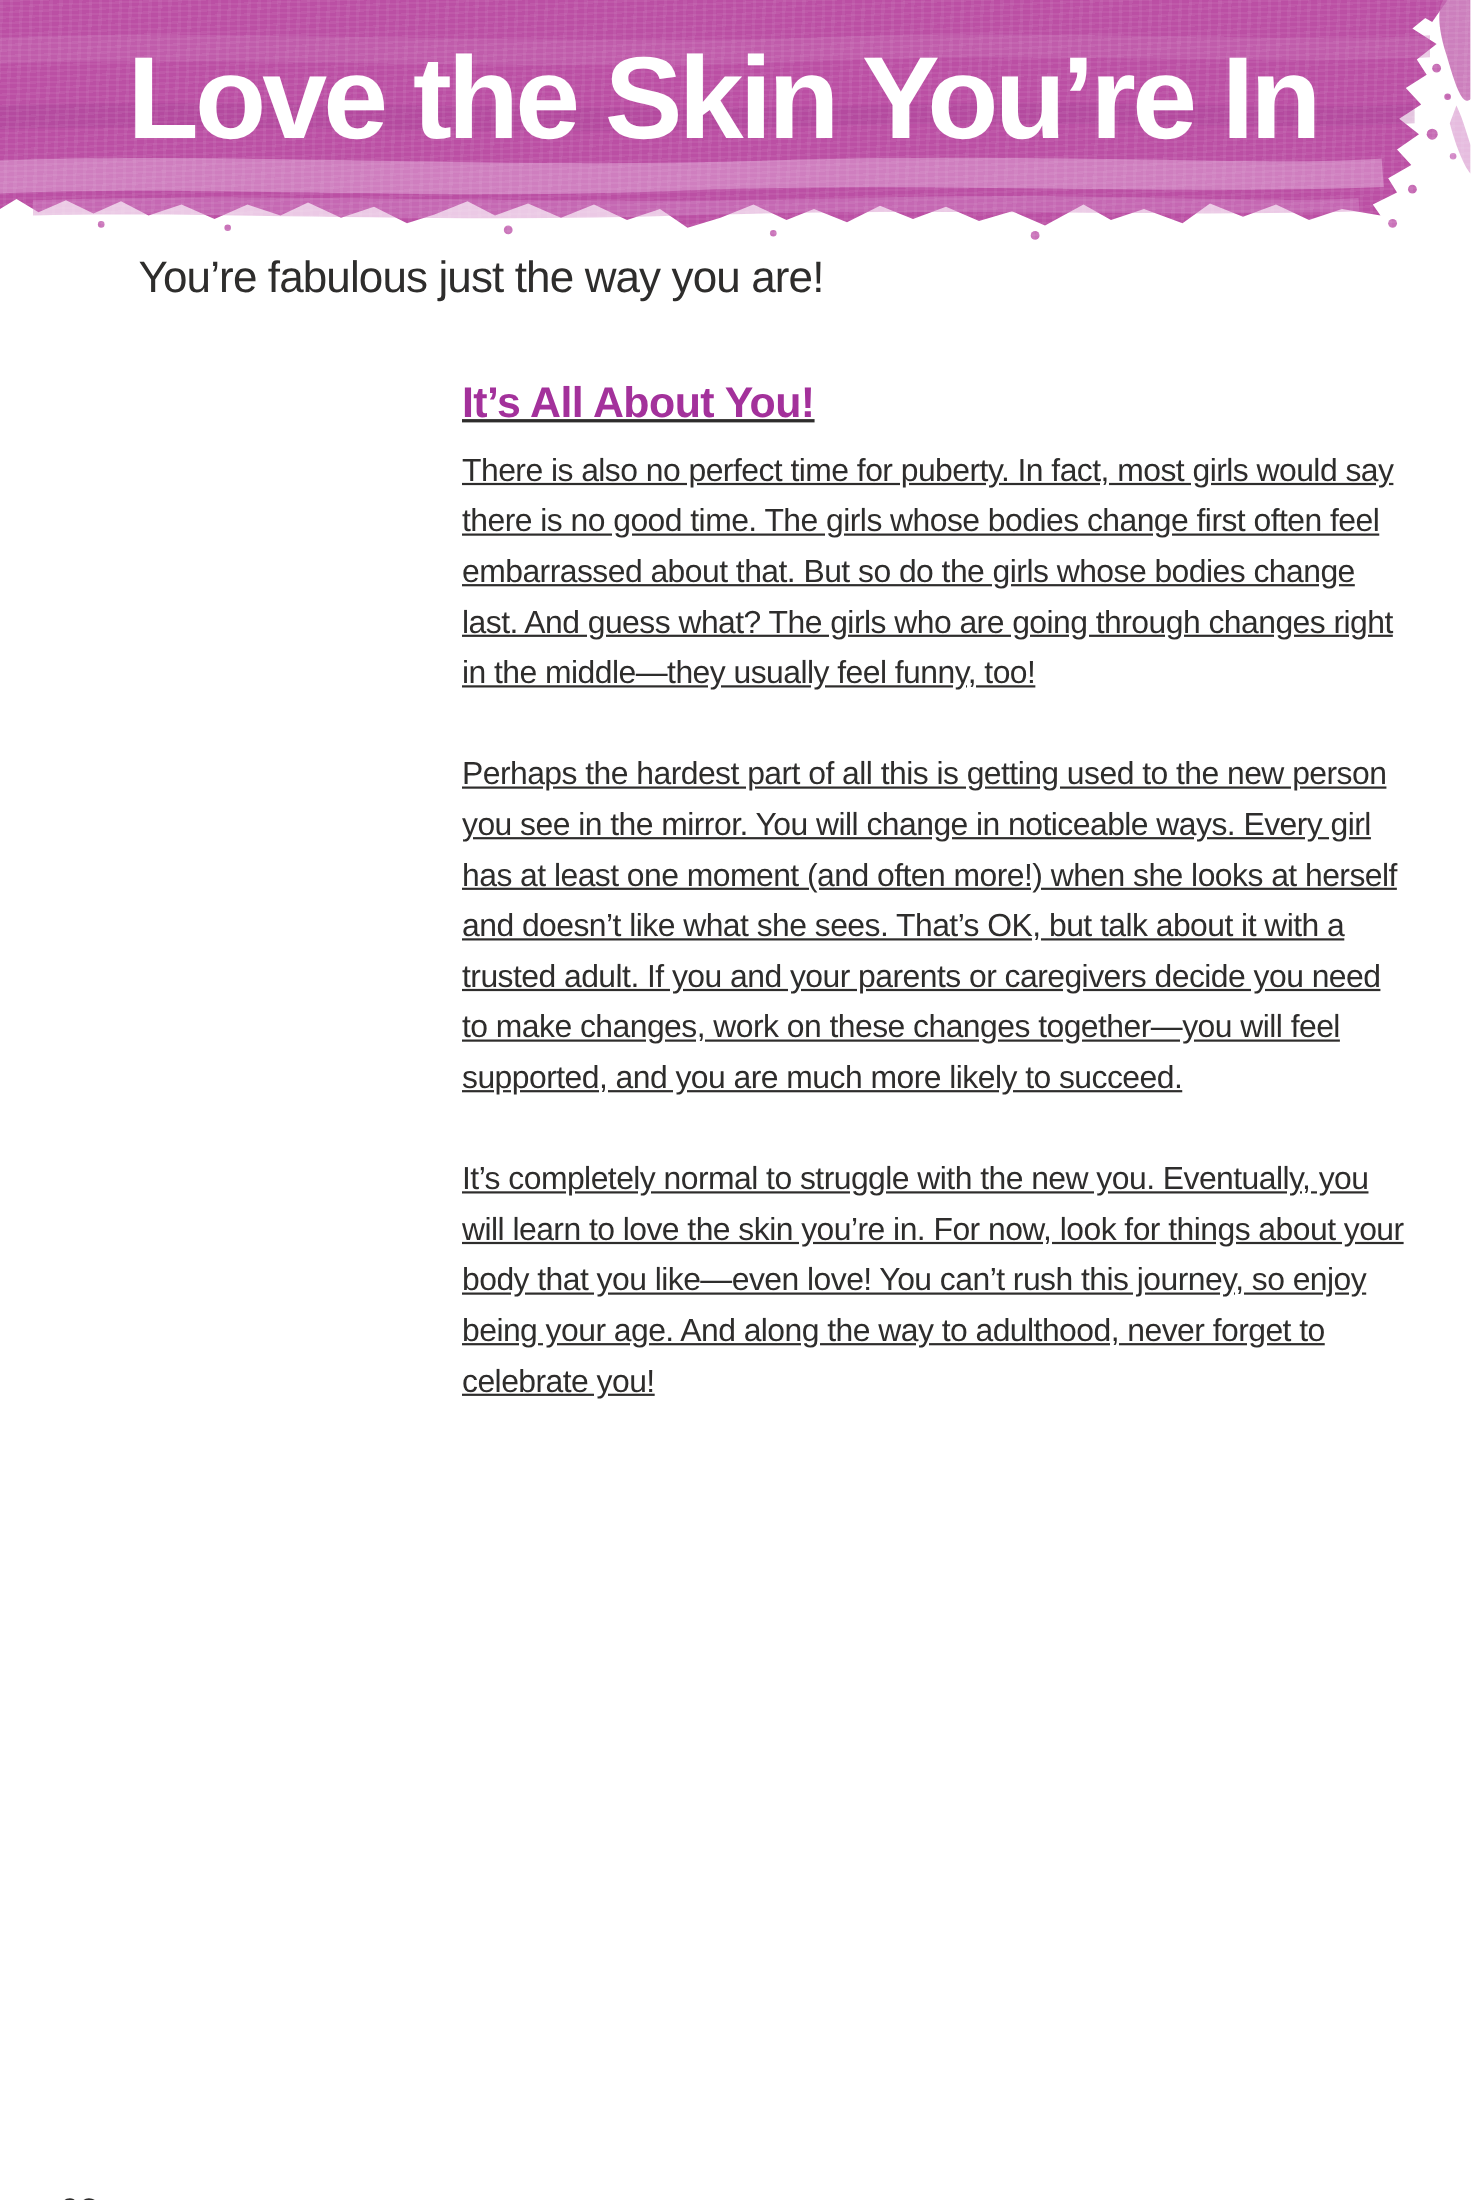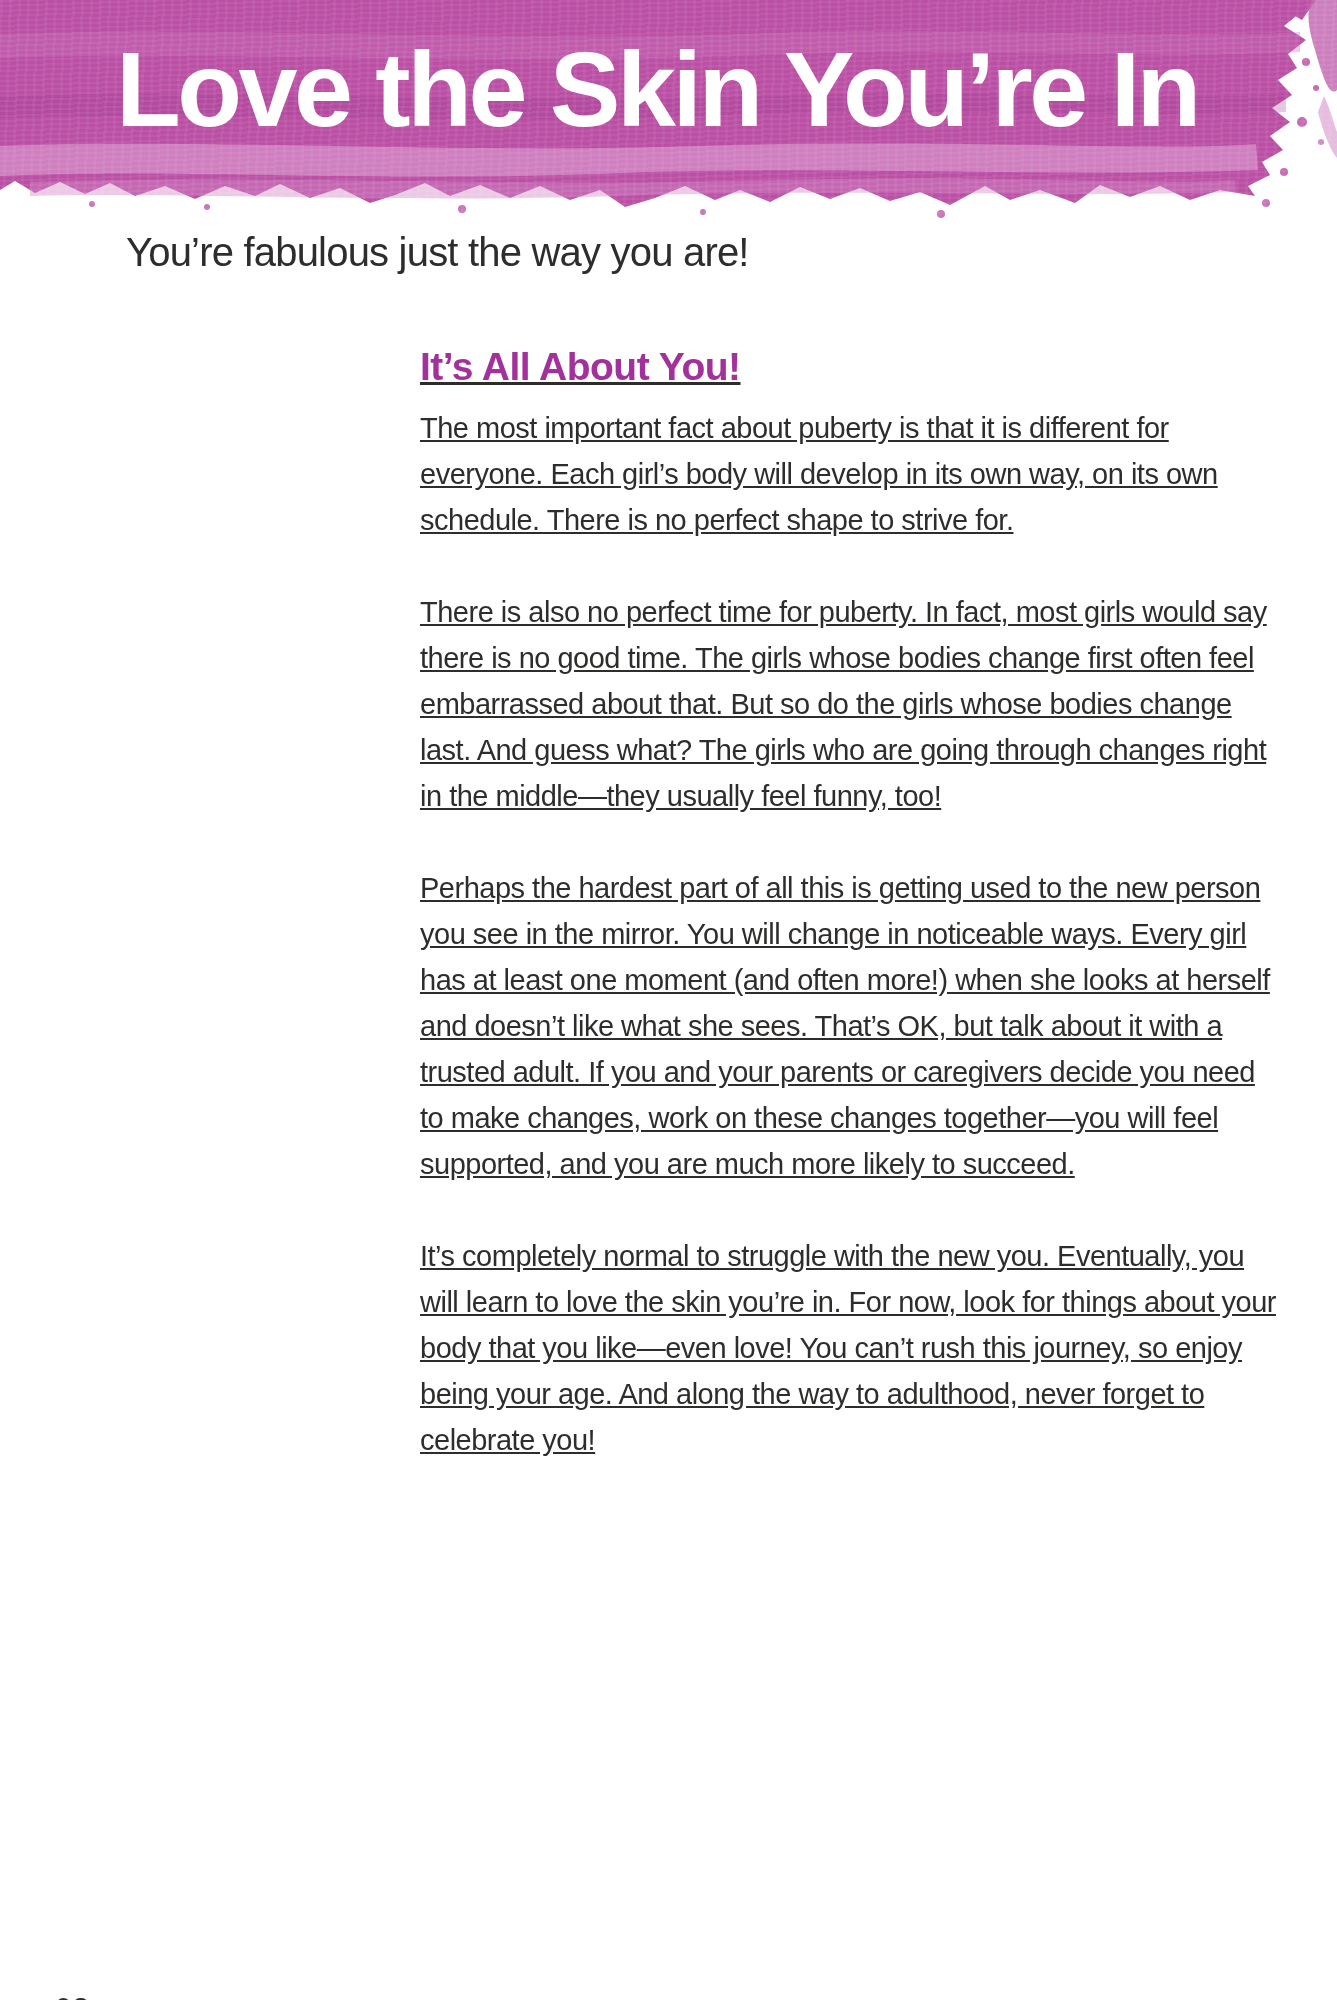--- a/index.html
+++ b/index.html
@@ -147,21 +147,20 @@
       <path fill="#d68fc9" opacity="0.6" d="M1324,96 C1330,108 1334,124 1337,132 L1337,158 C1330,150 1322,128 1318,112 Z"></path>
     </svg>
     <div class="banner-texture"></div>
     <h1 class="banner-title">Love the Skin You’re In</h1>
   </header>
 
   <p class="subtitle">You’re fabulous just the way you are!</p>
 
   <section class="article">
     <h2 class="section-heading">It’s All About You!</h2>
-    <p class="body-par">The most important fact about puberty is that it is different for everyone. Each girl’s body will develop in its own way, on its own schedule. There is no perfect shape to strive for.</p>
     <p class="body-par">There is also no perfect time for puberty. In fact, most girls would say there is no good time. The girls whose bodies change first often feel embarrassed about that. But so do the girls whose bodies change last. And guess what? The girls who are going through changes right in the middle—they usually feel funny, too!</p>
     <p class="body-par">Perhaps the hardest part of all this is getting used to the new person you see in the mirror. You will change in noticeable ways. Every girl has at least one moment (and often more!) when she looks at herself and doesn’t like what she sees. That’s OK, but talk about it with a trusted adult. If you and your parents or caregivers decide you need to make changes, work on these changes together—you will feel supported, and you are much more likely to succeed.</p>
     <p class="body-par">It’s completely normal to struggle with the new you. Eventually, you will learn to love the skin you’re in. For now, look for things about your body that you like—even love! You can’t rush this journey, so enjoy being your age. And along the way to adulthood, never forget to celebrate you!</p>
   </section>
 
   <div class="page-number">98</div>
 
 </div>
 
 </body></html>

